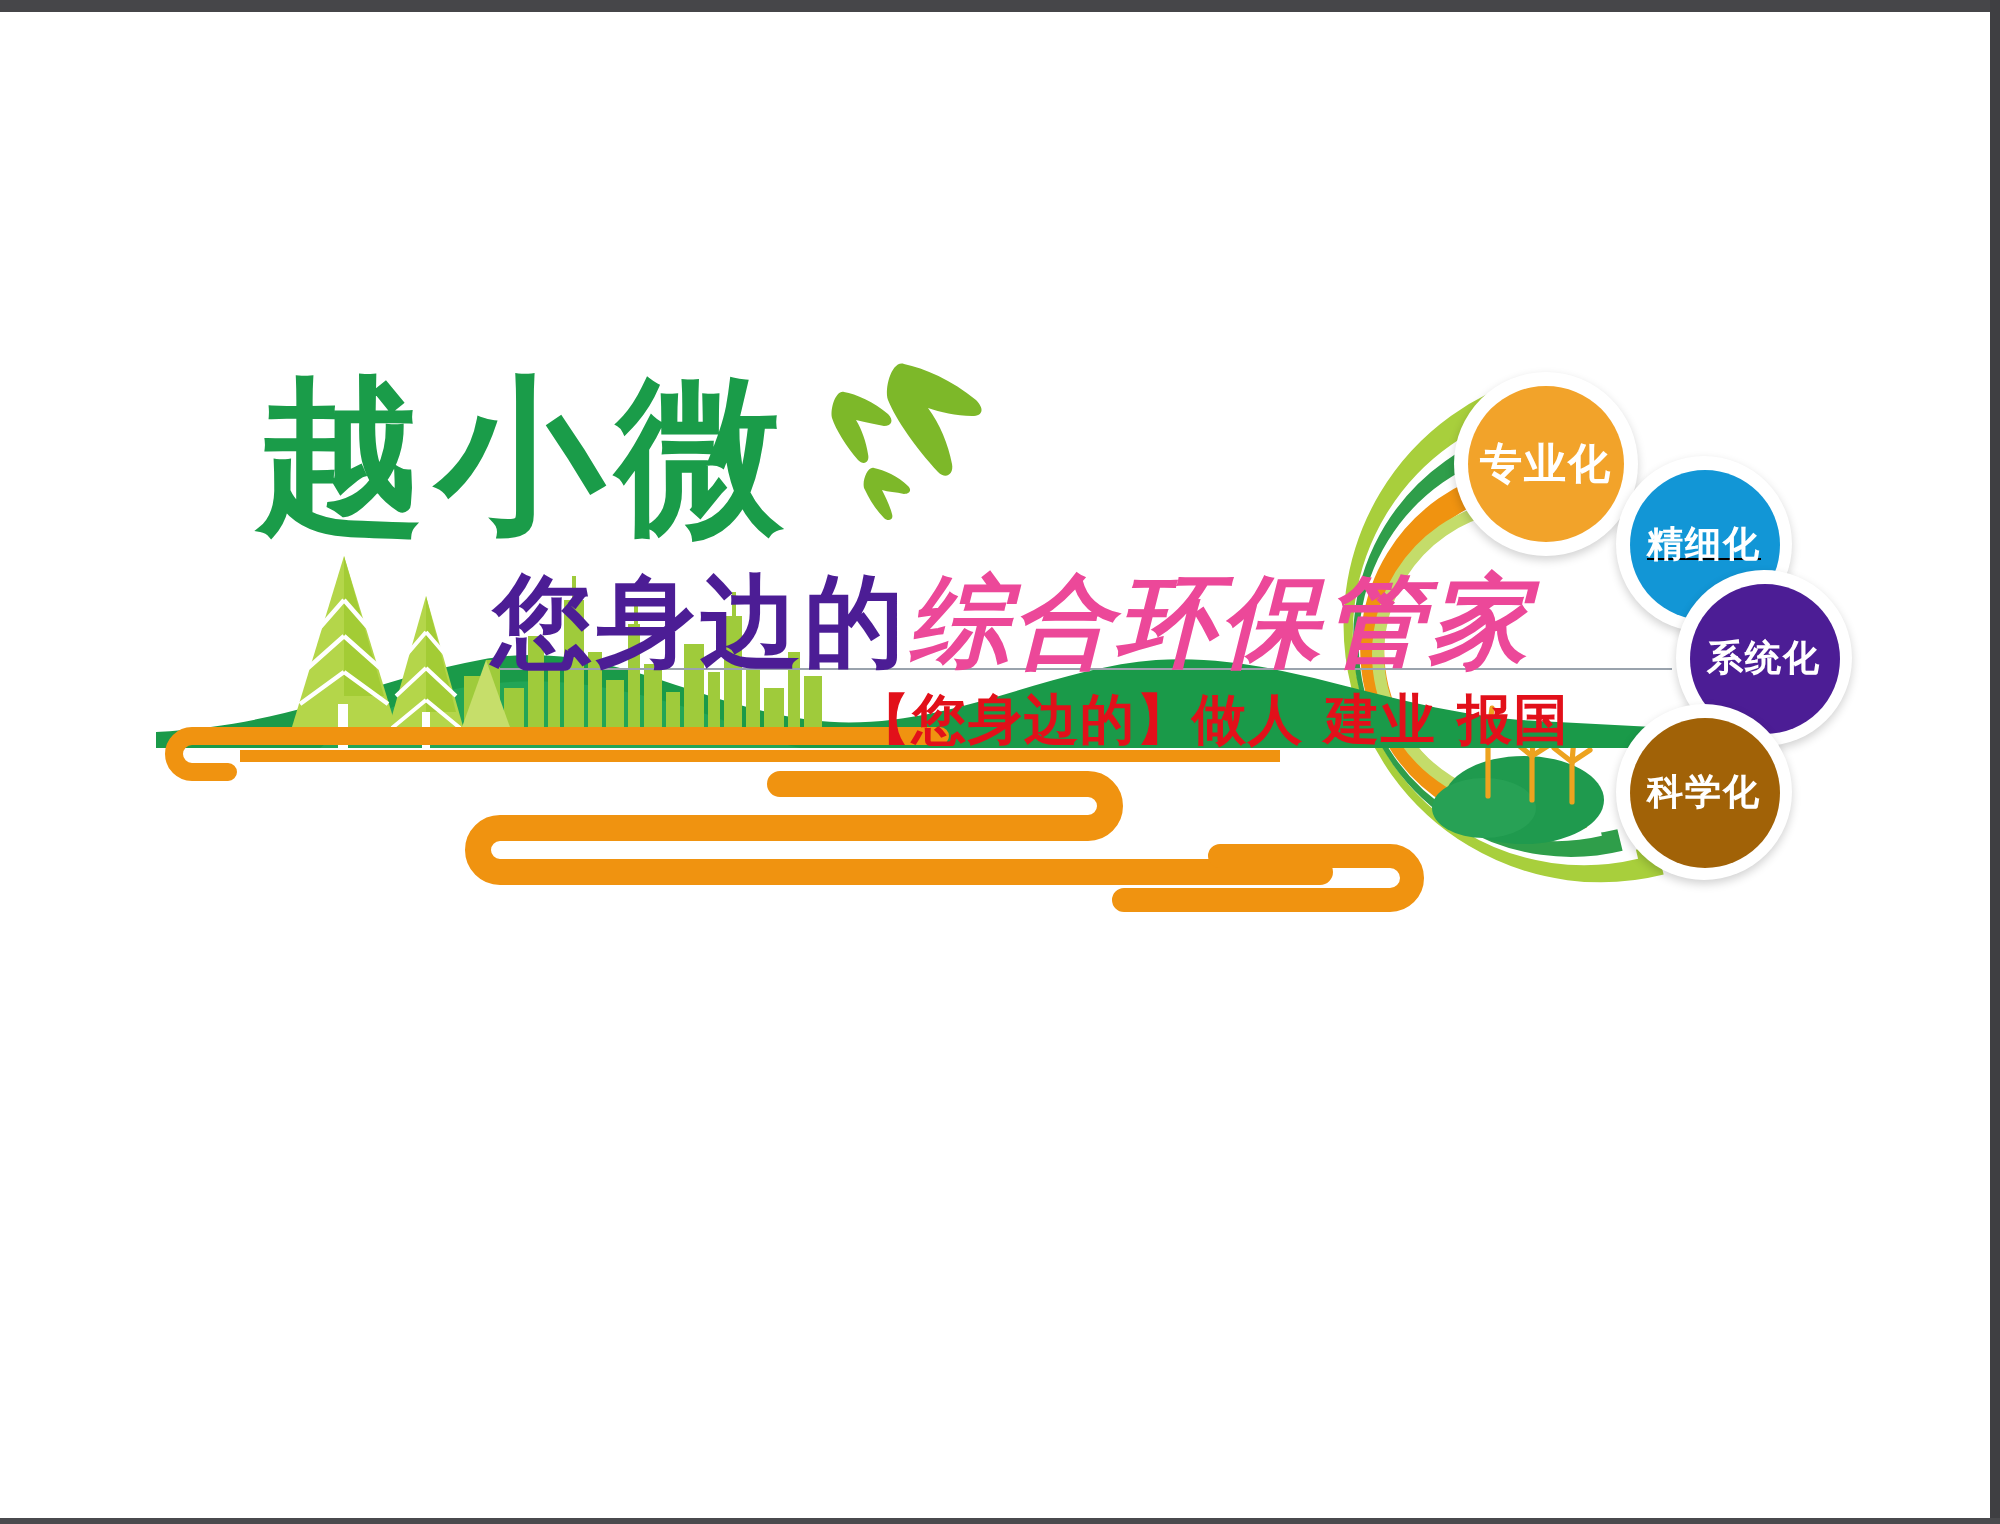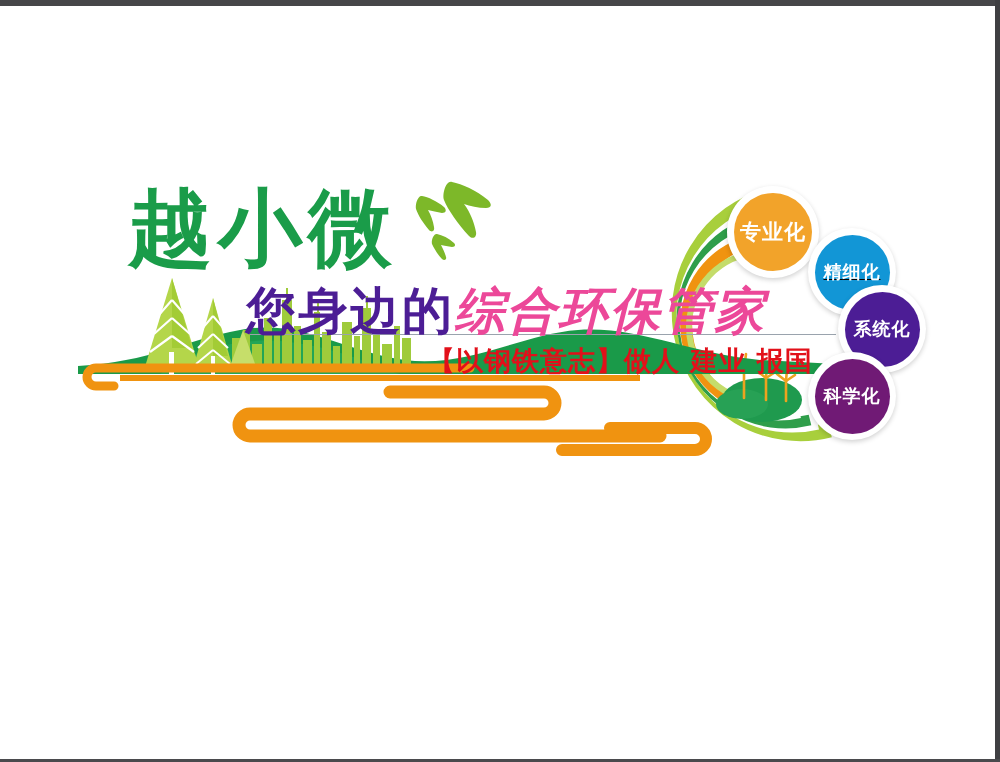--- a/index.html
+++ b/index.html
@@ -289,28 +289,28 @@
   <div id="frame-bottom"></div>
 
   <div id="baseline-rule"></div>
 
   <div class="txt" id="main-title">越小微</div>
 
   <div id="subtitle-wrap">
     <span id="subtitle-blue">您身边的</span><span id="subtitle-green">综合环保管家</span>
   </div>
 
-  <div class="txt" id="slogan">【以钢铁意志】做人  建业  报国</div>
+  <div class="txt" id="slogan">【您身边的】做人  建业  报国</div>
 
   <div class="badge" id="badge-0">
     <div class="badge-inner" style="background: rgb(242, 163, 42);">专业化</div>
   </div>
   <div class="badge" id="badge-1">
     <div class="badge-inner" style="background: rgb(18, 150, 214);">精细化</div>
   </div>
   <div class="badge" id="badge-2">
     <div class="badge-inner" style="background: #4c1d95;">系统化</div>
   </div>
   <div class="badge" id="badge-3">
-    <div class="badge-inner" style="background: #701a75;">科学化</div>
+    <div class="badge-inner" style="background: #a16207;">科学化</div>
   </div>
 
 </div>
 
 </body></html>

